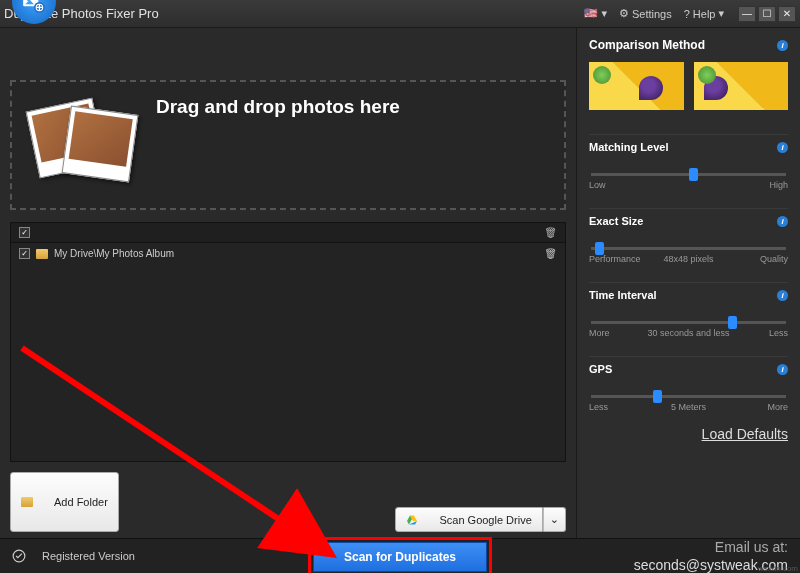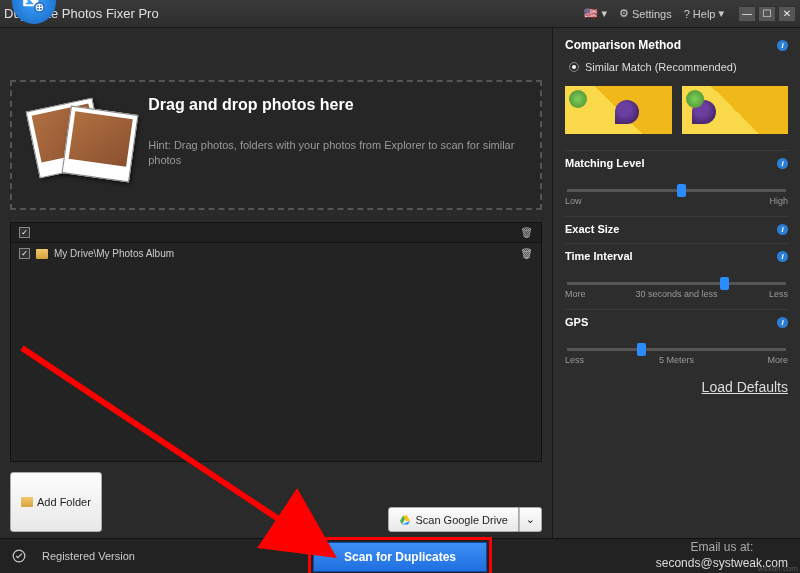--- a/index.html
+++ b/index.html
@@ -9,70 +9,70 @@
 .titlebar { height: 28px; background: linear-gradient(#3a3a3a,#2d2d2d); display: flex; align-items: center; padding: 0 4px; border-bottom: 1px solid #1a1a1a; }
 .titlebar .title { color: #e0e0e0; font-size: 13px; flex: 0 0 auto; }
 .titlebar .spacer { flex: 1; }
 .titlebar .tb-item { color: #ccc; font-size: 11px; margin: 0 6px; display: flex; align-items: center; gap: 3px; cursor: pointer; }
 .winbtns { display: flex; gap: 2px; margin-left: 8px; }
 .winbtn { width: 18px; height: 16px; background: #555; display: flex; align-items: center; justify-content: center; color: #eee; font-size: 10px; cursor: pointer; border: 1px solid #333; }
 
 
 .main { display: flex; height: 510px; }
 .left { flex: 1; padding: 12px 10px 6px 10px; display: flex; flex-direction: column; position: relative; }
-.right { width: 248px; background: #2d2d2d; border-left: 1px solid #1a1a1a; padding: 10px 12px; display: flex; flex-direction: column; gap: 6px; overflow: hidden; }
+.right { width: 224px; background: #2d2d2d; border-left: 1px solid #1a1a1a; padding: 10px 12px; display: flex; flex-direction: column; gap: 6px; overflow: hidden; }
 
 
 .appicon { position: absolute; left: 12px; top: -20px; width: 44px; height: 44px; border-radius: 50%; background: radial-gradient(#3aa0ff,#1565c0); display: flex; align-items: center; justify-content: center; z-index: 5; }
 
 
 .dropzone { border: 2px dashed #555; height: 130px; margin: 40px 0 12px 0; padding: 14px 18px; display: flex; gap: 16px; background: #262626; }
 .dz-img { width: 110px; height: 90px; position: relative; }
 .polaroid { position: absolute; width: 68px; height: 68px; background: #fff; border: 1px solid #888; box-shadow: 2px 2px 4px rgba(0,0,0,.5); padding: 4px; }
 .polaroid .inner { width: 100%; height: 48px; background: linear-gradient(135deg,#b07040,#8a5030); }
 .p1 { transform: rotate(-12deg); left: 2px; top: 8px; }
 .p2 { transform: rotate(8deg); left: 36px; top: 14px; }
-.dz-text h3 { color: #fff; font-size: 16px; font-weight: 600; margin-bottom: 24px; }
+.dz-text h3 { color: #fff; font-size: 19px; font-weight: 600; margin-bottom: 8px; }
 .dz-text p { color: #999; font-size: 11px; line-height: 1.4; }
 
 
 .list-head { background: #1f1f1f; padding: 4px 8px; font-size: 10px; color: #bbb; display: flex; align-items: center; border: 1px solid #121212; }
 .list-head .trash { margin-left: auto; cursor: pointer; }
 .list-body { flex: 1; background: #232323; border: 1px solid #121212; border-top: none; }
 .list-row { padding: 5px 8px; display: flex; align-items: center; gap: 6px; color: #ccc; font-size: 10px; }
 .list-row .trash { margin-left: auto; cursor: pointer; }
 
 
 .leftbtm { display: flex; margin-top: 10px; gap: 8px; }
-.btn-white { background: linear-gradient(#fdfdfd,#e8e8e8); border: 1px solid #aaa; border-radius: 3px; padding: 5px 10px; font-size: 11px; color: #222; display: flex; align-items: center; gap: 4px; cursor: pointer; }
+.btn-white { background: linear-gradient(#fdfdfd,#e8e8e8); border: 1px solid #aaa; border-radius: 3px; padding: 5px 10px; font-size: 11px; color: #222; display: flex; align-items: center; gap: 21px; cursor: pointer; }
 .drive-sel { margin-left: auto; display: flex; margin-top: 35px; }
 .drive-sel .dd { border-left: 1px solid #bbb; padding: 5px 6px; }
 
 
 .status { height: 35px; background: #222; border-top: 1px solid #111; display: flex; align-items: center; padding: 0 12px; position: relative; }
 .status .reg { display: flex; align-items: center; gap: 16px; font-size: 11px; color: #ccc; }
 .scanbtn-wrap { position: absolute; left: 50%; transform: translateX(-50%); top: -2px; border: 3px solid #ff0000; padding: 2px; }
 .scanbtn { background: linear-gradient(#3d8ff5,#1f6fe0); color: #fff; font-size: 12px; font-weight: 600; border: 1px solid #0d4aa8; padding: 7px 30px; cursor: pointer; }
-.mail { margin-left: auto; text-align: center; font-size: 12px; color: #aaa; line-height: 1.3; }
+.mail { margin-left: auto; text-align: right; font-size: 14px; color: #aaa; line-height: 1.3; }
 .mail a { color: #ddd; text-decoration: none; }
 
 
 .section-title { color: #fff; font-size: 12px; font-weight: 600; display: flex; align-items: center; }
 .info-i { margin-left: auto; width: 11px; height: 11px; border-radius: 50%; background: #2a7fd4; color: #fff; font-size: 8px; display: flex; align-items: center; justify-content: center; font-style: italic; }
 .radio-row { display: flex; align-items: center; gap: 6px; font-size: 11px; color: #ddd; margin: 3px 0 3px 4px; cursor: pointer; }
 .radio { width: 10px; height: 10px; border: 1px solid #888; border-radius: 50%; display: flex; align-items: center; justify-content: center; }
 .radio.sel::after { content: ""; width: 4px; height: 4px; background: #fff; border-radius: 50%; }
 .previews { display: flex; gap: 10px; margin: 4px 0 8px 0; }
 .prev { flex: 1; height: 48px; background: linear-gradient(45deg,#f9d94a 50%,#f0b818 50%); position: relative; overflow: hidden; }
 .prev::before { content:""; position:absolute; width:24px; height:24px; background: radial-gradient(circle at 40% 40%, #6b3fa0 30%, #4a2870 70%); border-radius: 50% 50% 50% 0; top: 14px; }
 .prev.a::before { left: 50px; }
 .prev.b::before { left: 10px; }
 .prev::after { content:""; position:absolute; left:4px; top:4px; width:18px; height:18px; background: radial-gradient(#7ccf5a,#4a8a2f); border-radius:50%; }
 
-.subhead { color: #fff; font-size: 11px; font-weight: 600; display: flex; align-items: center; border-top: 1px solid #3a3a3a; padding-top: 6px; margin-top: 2px; }
+.subhead { color: #fff; font-size: 11px; font-weight: 600; display: flex; align-items: center; border-top: 1px solid #3a3a3a; padding-top: 6px; margin-top: 10px; }
 .slider-wrap { margin: 6px 0 2px 0; }
 .track { height: 3px; background: #555; position: relative; margin: 8px 2px 4px 2px; }
 .thumb { position: absolute; top: -5px; width: 9px; height: 13px; background: #2a8cff; border-radius: 2px; cursor: pointer; }
 .slider-lbls { display: flex; justify-content: space-between; font-size: 9px; color: #999; margin-top: 4px; }
 .slider-lbls .mid { position: absolute; left: 50%; transform: translateX(-50%); }
 .slw { position: relative; }
 
 .defaults { text-align: right; margin-top: 6px; }
 .defaults a { color: #ddd; text-decoration: underline; font-size: 14px; cursor: pointer; }
 
@@ -121,21 +121,20 @@
       <div class="dz-img">
         <div class="polaroid p1">
             <div class="inner"></div>
           </div>
         <div class="polaroid p2">
             <div class="inner"></div>
           </div>
       </div>
       <div class="dz-text">
         <h3>Drag and drop photos here</h3>
-        <p>Hint: Drag photos, folders with your photos from Explorer to scan for similar photos</p>
       </div>
     </div>
 
     <div class="list-head">
       <span class="cb">✓</span>&nbsp;&nbsp;
       <span class="trash">🗑</span>
     </div>
     <div class="list-body">
       <div class="list-row">
         <span class="cb">✓</span>
@@ -173,24 +172,20 @@
         </defs>
       <line x1="10" y1="10" x2="310" y2="210" stroke="#ff0000" stroke-width="6" marker-end="url(#ah)"></line>
     </svg>
   </div>
 
   <div class="right">
     <div class="section-title">
       <span>Comparison Method</span>
         <span class="info-i">i</span>
     </div>
-    <div class="radio-row">
-      <span class="radio sel"></span>
-        <span>Similar Match (Recommended)</span>
-    </div>
     <div class="previews">
       <div class="prev a"></div>
       <div class="prev b"></div>
     </div>
 
     <div class="subhead">
         <span>Matching Level</span>
         <span class="info-i">i</span>
       </div>
     <div class="slider-wrap slw">
@@ -200,20 +195,30 @@
       <div class="slider-lbls">
           <span>Low</span>
           <span>High</span>
         </div>
     </div>
 
     <div class="subhead">
         <span>Exact Size</span>
         <span class="info-i">i</span>
       </div>
+    <div class="slider-wrap slw">
+      <div class="track">
+          <div class="thumb" style="left:2%"></div>
+        </div>
+      <div class="slider-lbls">
+          <span>Performance</span>
+          <span class="mid">48x48 pixels</span>
+          <span>Quality</span>
+        </div>
+    </div>
 
     <div class="subhead">
         <span>Time Interval</span>
         <span class="info-i">i</span>
       </div>
     <div class="slider-wrap slw">
       <div class="track">
           <div class="thumb" style="left:70%"></div>
         </div>
       <div class="slider-lbls">

